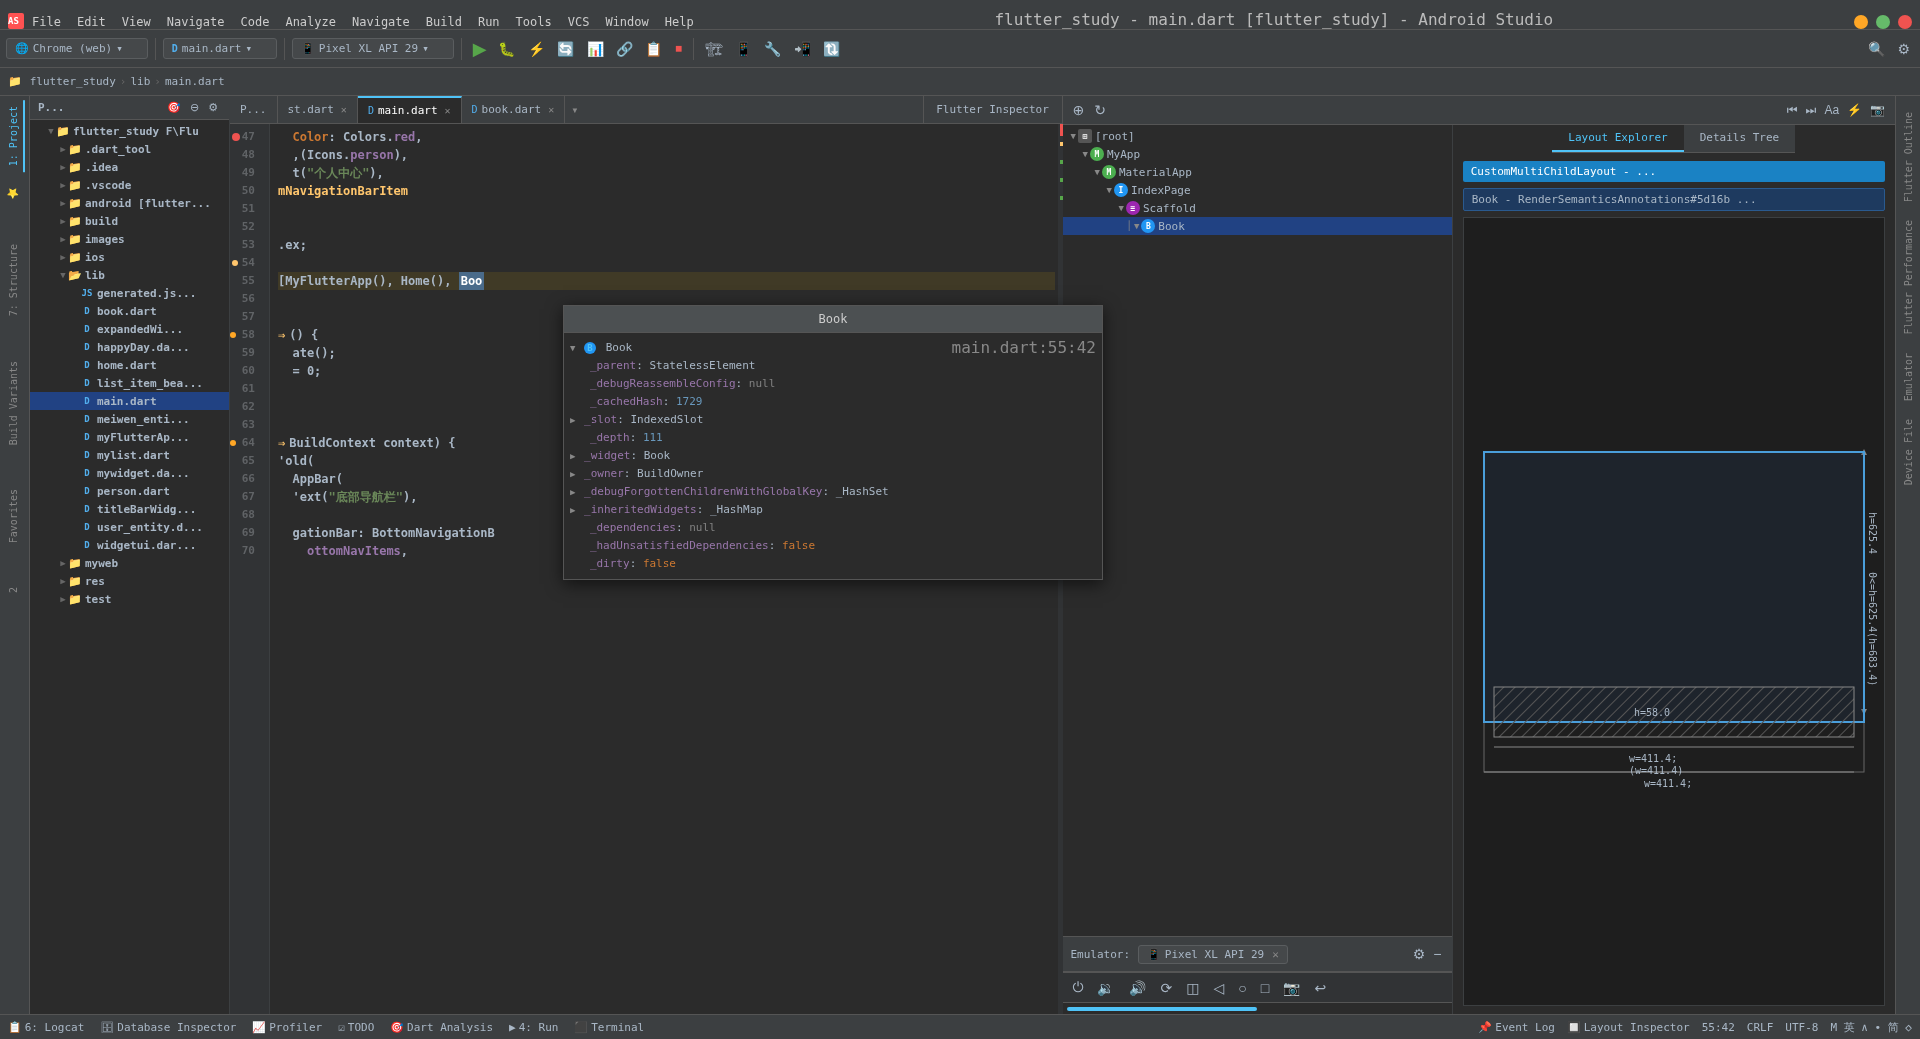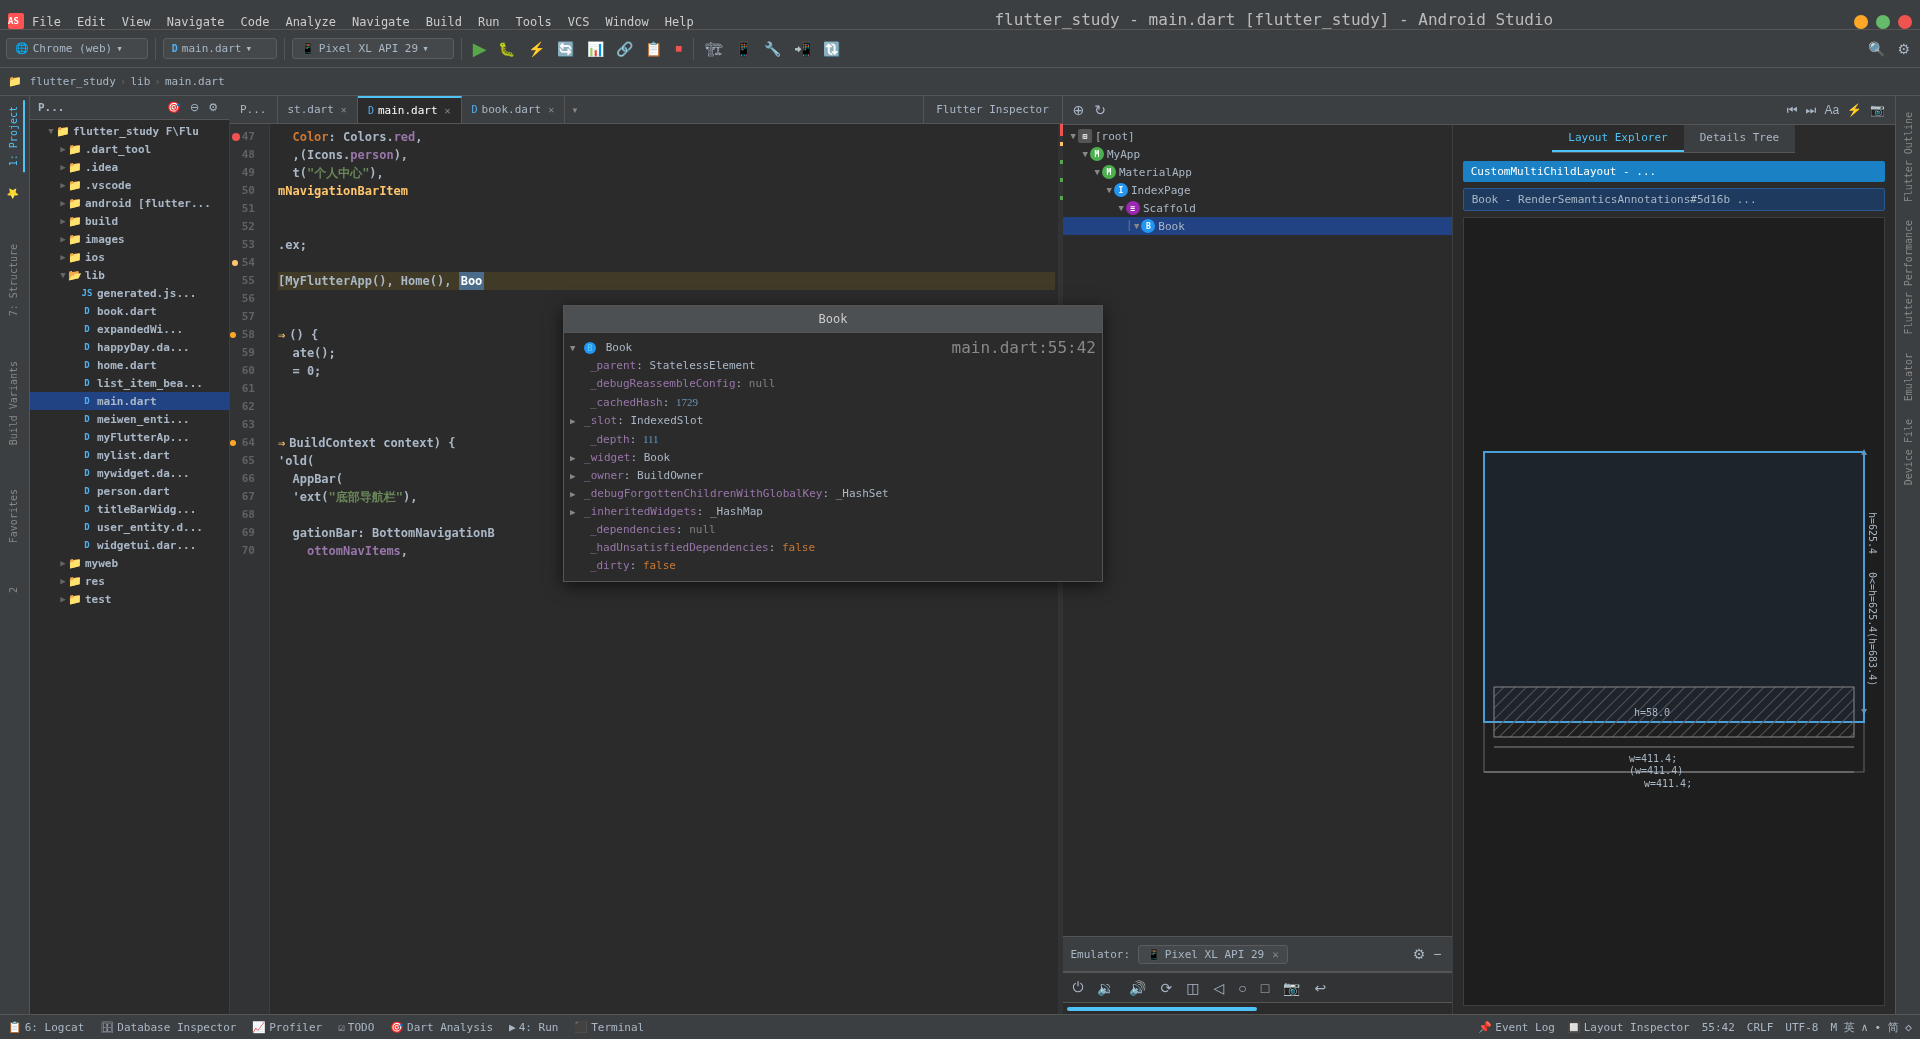--- a/index.html
+++ b/index.html
@@ -64,21 +64,21 @@
     .code-editor { flex: 1; background: #2b2b2b; display: flex; overflow: hidden; position: relative; font-weight: bold; }
     .line-numbers { width: 40px; background: #313335; padding: 4px 0; color: #606366; font-size: 12px; line-height: 18px; text-align: right; padding-right: 8px; flex-shrink: 0; border-right: 1px solid #3c3f41; overflow: hidden; }
     .line-number { height: 18px; display: flex; align-items: center; justify-content: flex-end; padding-right: 6px; font-size: 11px; }
     .code-content { flex: 1; padding: 4px 8px; overflow: auto; line-height: 18px; font-size: 12px; }
     .code-line { height: 18px; display: flex; align-items: center; white-space: pre; }
     .code-line.highlight { background: rgba(255,255,255,0.05); }
     .kw { color: #cc7832; }
     .str { color: #6a8759; }
     .fn { color: #ffc66d; }
     .cls { color: #a9b7c6; }
-    .num { color: #6897bb; font-family: Liberation Serif, serif; }
+    .num { color: #6897bb; }
     .var { color: #9876aa; }
     .insp-btn { background: transparent; border: none; color: #a9b7c6; cursor: pointer; font-size: 14px; padding: 2px; }
     .widget-item { display: flex; align-items: center; padding: 2px 4px; cursor: pointer; font-size: 11px; white-space: nowrap; }
     .widget-item.selected { background: #214283; }
     .w-indent { display: inline-block; flex-shrink: 0; }
     .w-arrow { color: #888; font-size: 9px; margin-right: 2px; }
     .w-icon { width: 14px; height: 14px; border-radius: 50%; display: inline-flex; align-items: center; justify-content: center; font-size: 8px; font-weight: bold; margin-right: 3px; flex-shrink: 0; }
     .w-icon-root { background: #555; color: #fff; border-radius: 2px; }
     .w-icon-green { background: #4caf50; color: #fff; }
     .w-icon-blue { background: #2196f3; color: #fff; }

